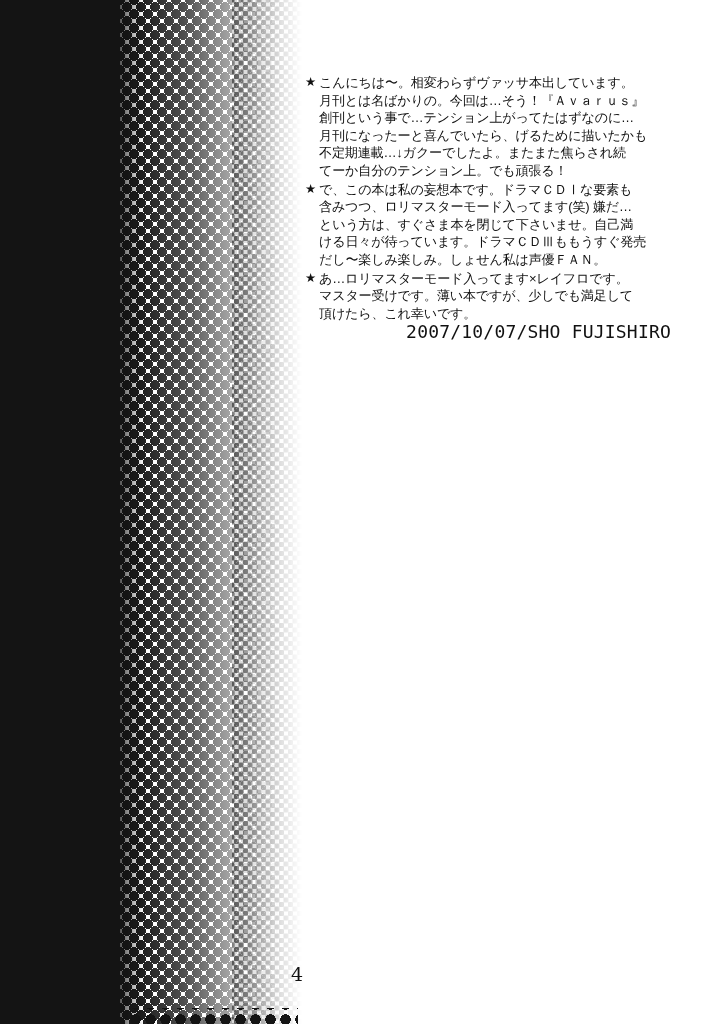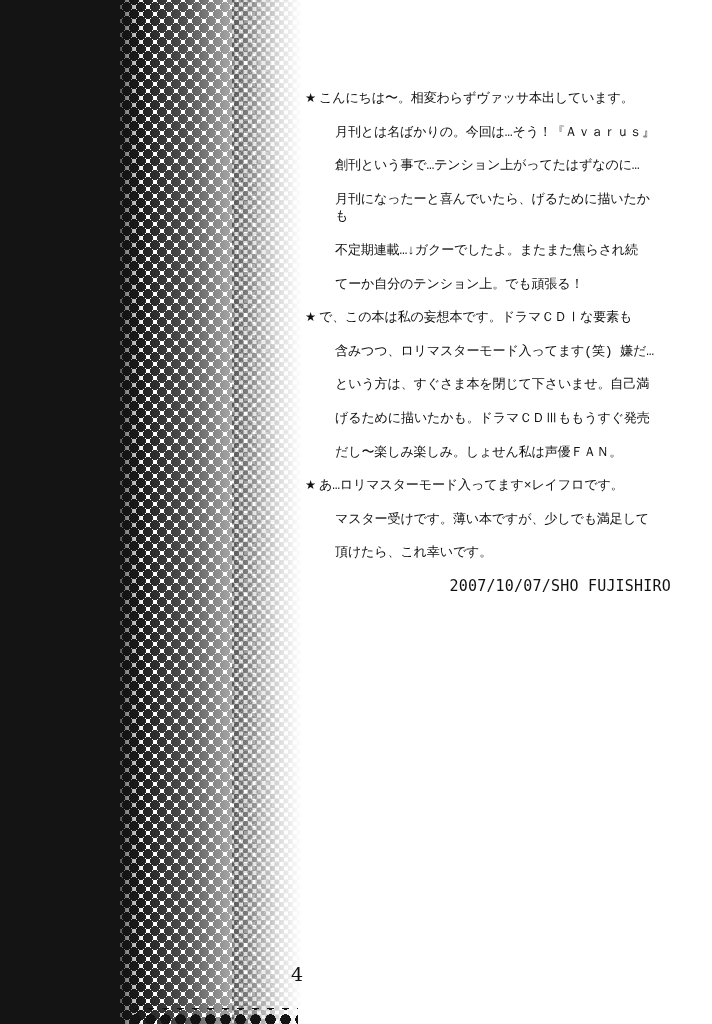--- a/index.html
+++ b/index.html
@@ -97,34 +97,33 @@
     margin-bottom: 1px;
   }
   .para .star {
     position: absolute;
     left: 0;
     top: 0;
     font-size: 12.5px;
     line-height: 17.6px;
   }
   .para p {
-    margin: 16px;
+    margin: 0;
     text-indent: 0;
-    font-family: Liberation Mono, monospace;
   }
   .para .line-first {
     margin-left: -14px;
     padding-left: 14px;
     text-indent: 0;
   }
   .signature {
     margin-top: 0;
     text-align: right;
     font-family: "DejaVu Sans Mono", monospace;
-    font-size: 15px;
+    font-size: 18px;
     letter-spacing: 0.2px;
     padding-right: 2px;
   }
 
   .page-number {
     position: absolute;
     left: 291px;
     top: 963px;
     font-family: "DejaVu Serif", serif;
     font-size: 19px;
@@ -152,21 +151,21 @@
       <p>月刊になったーと喜んでいたら、げるために描いたかも</p>
       <p>不定期連載…↓ガクーでしたよ。またまた焦らされ続</p>
       <p>てーか自分のテンション上。でも頑張る！</p>
     </div>
 
     <div class="para">
       <span class="star">★</span>
       <p class="line-first">で、この本は私の妄想本です。ドラマＣＤⅠな要素も</p>
       <p>含みつつ、ロリマスターモード入ってます(笑) 嫌だ…</p>
       <p>という方は、すぐさま本を閉じて下さいませ。自己満</p>
-      <p>げるために描いたかも。ドラマＣＤⅢももうすぐ発売</p>
+      <p>ける日々が待っています。ドラマＣＤⅢももうすぐ発売</p>
       <p>だし〜楽しみ楽しみ。しょせん私は声優ＦＡＮ。</p>
     </div>
 
     <div class="para">
       <span class="star">★</span>
       <p class="line-first">あ…ロリマスターモード入ってます×レイフロです。</p>
       <p>マスター受けです。薄い本ですが、少しでも満足して</p>
       <p>頂けたら、これ幸いです。</p>
     </div>
 

